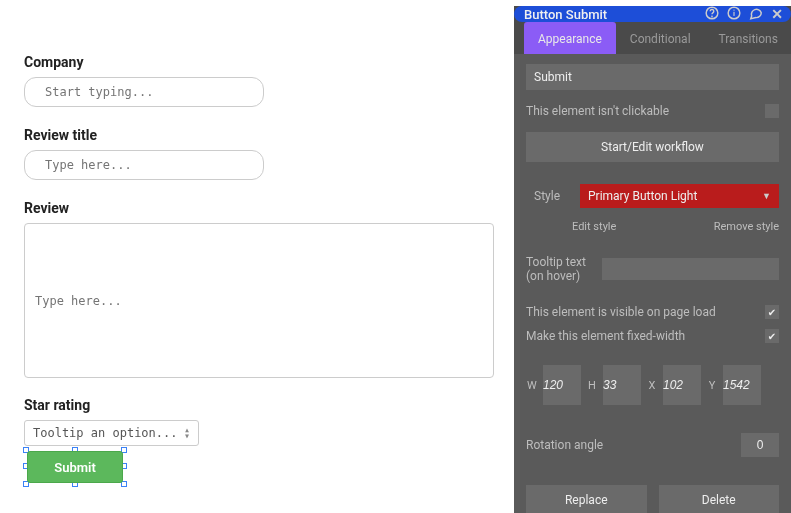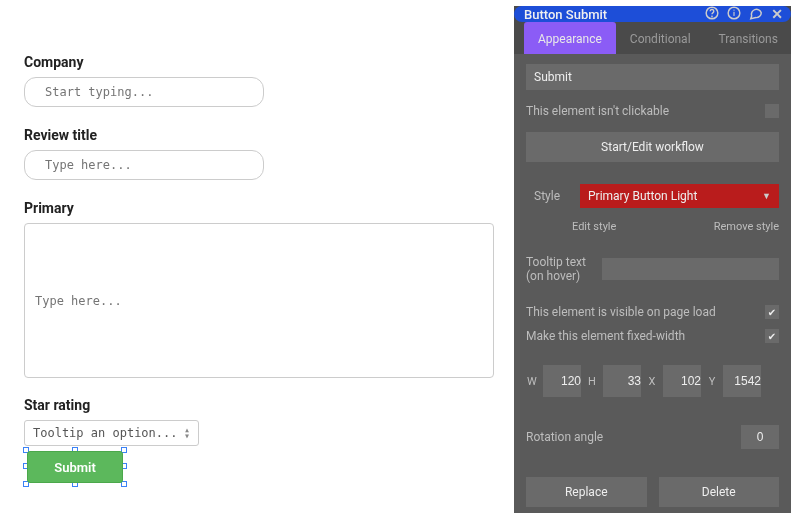--- a/index.html
+++ b/index.html
@@ -241,26 +241,27 @@
   }
   .dims-row {
     display: flex;
     align-items: center;
     gap: 5px;
     margin-top: 22px;
   }
   .dim-label { color: #bdbdbd; font-size: 11px; width: 12px; text-align: center;}
   .dim-input {
     width: 38px;
-    height: 32px;
+    height: 40px;
     background: #6a6a6a;
     color: #eee;
     border: none;
-    text-align: right;
-    font-size: 12px;
+    text-align: left;
+    font-size: 12px;
+    font-style: italic;
   }
   .rot-row {
     display: flex;
     align-items: center;
     justify-content: space-between;
     margin-top: 28px;
   }
   .rot-input {
     width: 38px;
     height: 24px;
@@ -291,21 +292,21 @@
 </head>
 <body>
 
 <div class="form-area">
   <div class="field-label">Company</div>
   <input class="text-input" placeholder="Start typing..." style="">
 
   <div class="field-label gap-lg">Review title</div>
   <input class="text-input" placeholder="Type here..." style="">
 
-  <div class="field-label gap-lg">Primary</div>
+  <div class="field-label gap-lg">Review</div>
   <textarea class="textarea-input" placeholder="Type here..." style=""></textarea>
 
   <div class="field-label gap-md">Star rating</div>
   <div class="select-wrap">
     <span>Tooltip an option...</span>
     <span class="sort-icon">▴<br>▾</span>
   </div>
 </div>
 
 <div class="submit-wrap">

